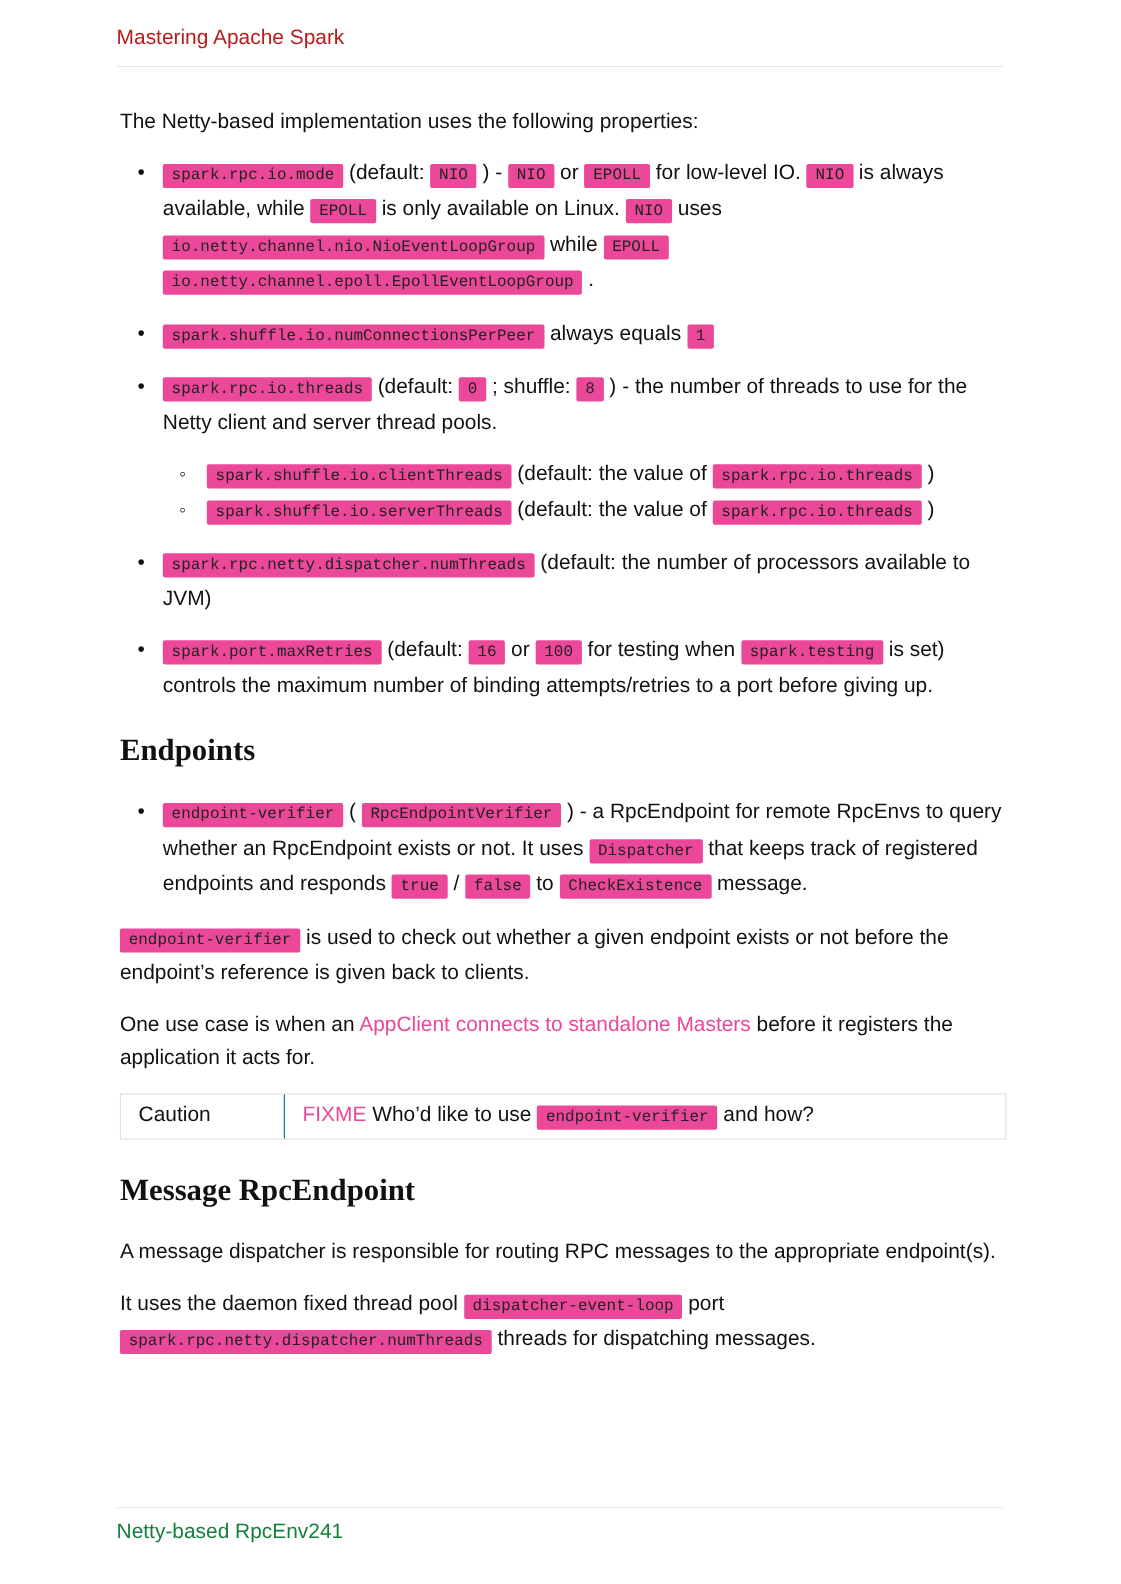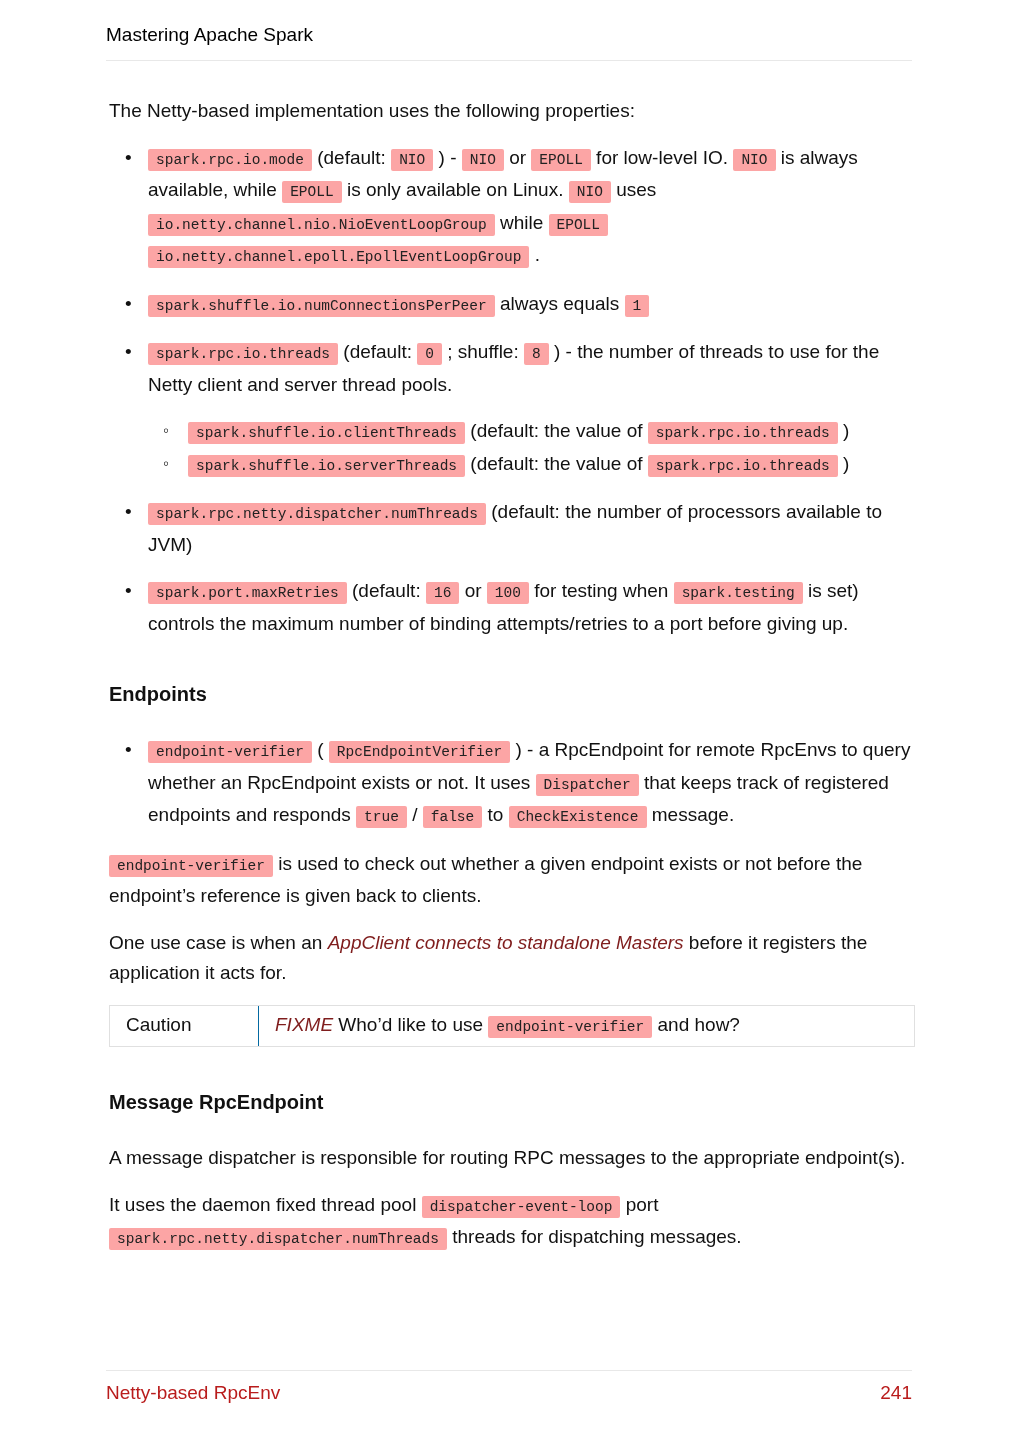--- a/index.html
+++ b/index.html
@@ -1,34 +1,34 @@
 <!DOCTYPE html>
 <html><head>
 <meta charset="utf-8">
 <style>
   html, body { margin:0; padding:0; background:#ffffff; }
   body { width:1019px; height:1440px; position:relative; overflow:hidden;
          font-family:"Liberation Sans", sans-serif; color:#111; }
   .page { position:absolute; left:106px; width:806px; top:0; }
-  .running-header { position:absolute; top:24px; left:0; font-size:19px; color:#000000; }
+  .running-header { position:absolute; top:24px; left:0; font-size:19px; color:#b91c1c; }
   .header-rule { position:absolute; top:60px; left:0; width:806px; height:1px; background:#e8e8e8; }
   .footer-rule { position:absolute; top:1370px; left:0; width:806px; height:1px; background:#e8e8e8; }
-  .running-footer { position:absolute; top:1382px; left:0; width:806px; font-size:19px; color:#b91c1c; display:flex; justify-content:space-between; }
+  .running-footer { position:absolute; top:1382px; left:0; width:806px; font-size:19px; color:#15803d; display:flex; }
   .content { position:absolute; top:96px; left:3px; width:806px; font-size:19px; line-height:30.5px; }
   p { margin:0 0 16px 0; }
   code { font-family:"Liberation Mono", "DejaVu Sans Mono", monospace; font-size:14.5px;
-         background:#fca5a5; padding:3px 8px; border-radius:2px; color:#222; }
+         background:#ec4899; padding:3px 8px; border-radius:2px; color:#222; }
   ul.main { list-style:none; margin:0 0 16px 0; padding:0; }
   ul.main > li { position:relative; padding-left:39px; margin-bottom:16px; }
   ul.main > li::before { content:"\2022"; position:absolute; left:16px; top:0; font-size:19px; }
   ul.sub { list-style:none; margin:16px 0 0 0; padding:0; }
   ul.sub > li { position:relative; padding-left:40px; margin-bottom:16px; }
   ul.sub > li::before { content:"\25E6"; position:absolute; left:15px; top:0; font-size:17px; }
-  h2 { font-size:20px; font-weight:bold; margin:38px 0 24px 0; line-height:34px; }
-  a { color:#7f1d1d; text-decoration:none;font-style:italic; }
+  h2 { font-size:28px; font-weight:bold; margin:27px 0 24px 0; line-height:34px;font-family:Liberation Serif, serif; }
+  a { color:#ec4899; text-decoration:none; }
   .admon { display:flex; border:1px solid #e0e0e0; margin:0 0 30px 0; }
   .admon-label { width:116px; padding:4px 16px; border-right:1px solid #0369a1; }
   .admon-body { padding:4px 16px; flex:1; }
 </style>
 </head>
 <body>
 
 <div class="page">
   <div class="running-header">Mastering Apache Spark</div>
   <div class="header-rule"></div>

